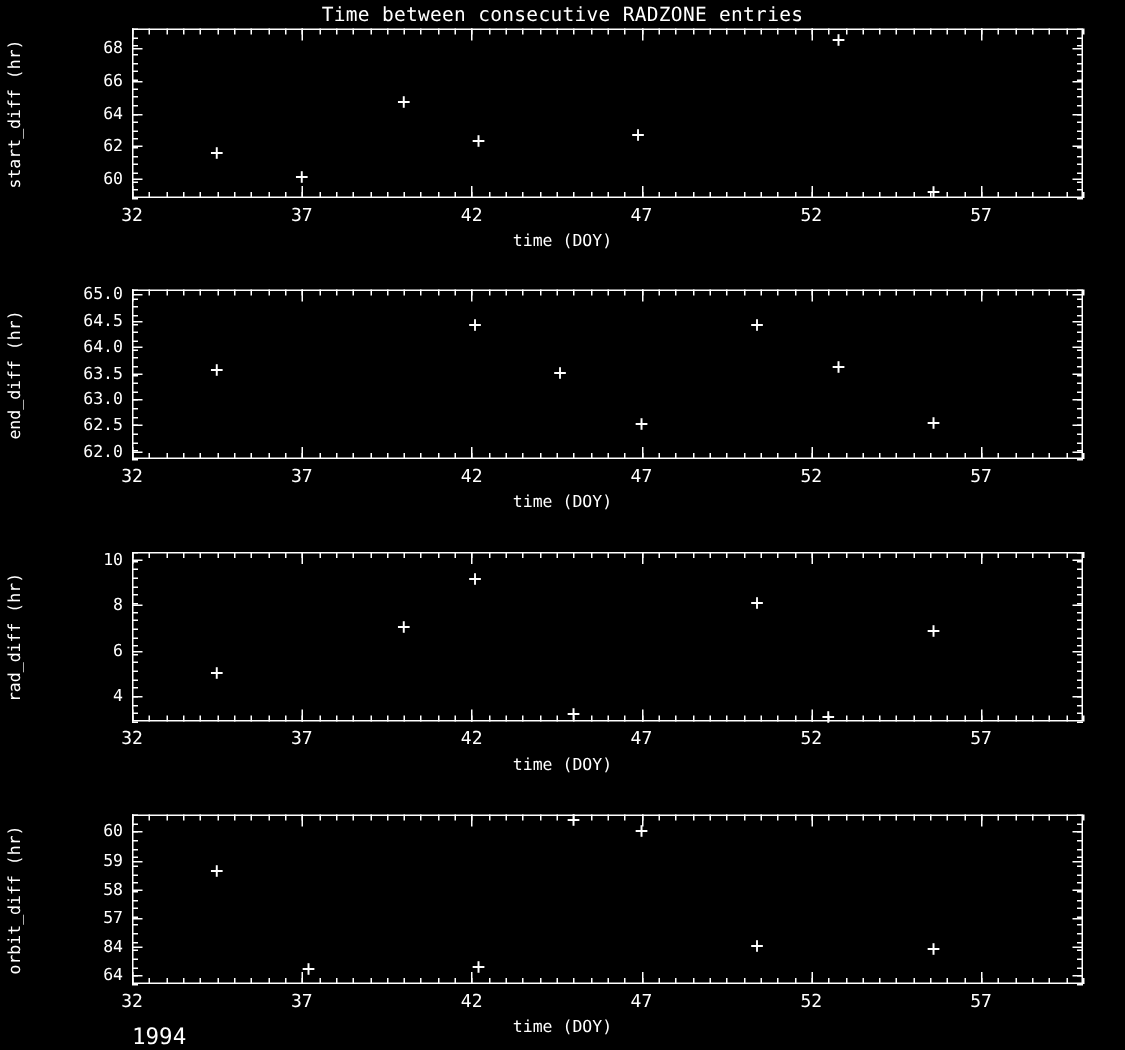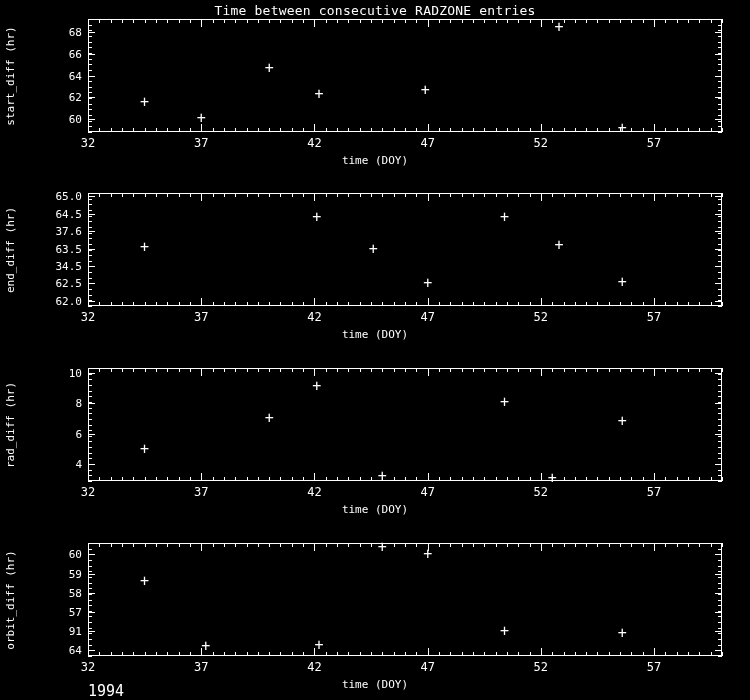--- a/index.html
+++ b/index.html
@@ -429,27 +429,27 @@
         <div class="tick" style="left: 654.071px; top: 193px; width: 1px; height: 8px;"></div>
         <div class="tick-label-x" style="left: 654.071px; top: 310px;">57</div>
         <div class="tick" style="left: 88px; top: 300.785px; width: 7px; height: 1px;"></div>
         <div class="tick" style="left: 715px; top: 300.785px; width: 7px; height: 1px;"></div>
         <div class="tick-label-y" style="left: 38px; width: 44px; top: 300.785px;">62.0</div>
         <div class="tick" style="left: 88px; top: 283.4px; width: 7px; height: 1px;"></div>
         <div class="tick" style="left: 715px; top: 283.4px; width: 7px; height: 1px;"></div>
         <div class="tick-label-y" style="left: 38px; width: 44px; top: 283.4px;">62.5</div>
         <div class="tick" style="left: 88px; top: 266.015px; width: 7px; height: 1px;"></div>
         <div class="tick" style="left: 715px; top: 266.015px; width: 7px; height: 1px;"></div>
-        <div class="tick-label-y" style="left: 38px; width: 44px; top: 266.015px;">34.5</div>
+        <div class="tick-label-y" style="left: 38px; width: 44px; top: 266.015px;">63.0</div>
         <div class="tick" style="left: 88px; top: 248.631px; width: 7px; height: 1px;"></div>
         <div class="tick" style="left: 715px; top: 248.631px; width: 7px; height: 1px;"></div>
         <div class="tick-label-y" style="left: 38px; width: 44px; top: 248.631px;">63.5</div>
         <div class="tick" style="left: 88px; top: 231.246px; width: 7px; height: 1px;"></div>
         <div class="tick" style="left: 715px; top: 231.246px; width: 7px; height: 1px;"></div>
-        <div class="tick-label-y" style="left: 38px; width: 44px; top: 231.246px;">37.6</div>
+        <div class="tick-label-y" style="left: 38px; width: 44px; top: 231.246px;">64.0</div>
         <div class="tick" style="left: 88px; top: 213.862px; width: 7px; height: 1px;"></div>
         <div class="tick" style="left: 715px; top: 213.862px; width: 7px; height: 1px;"></div>
         <div class="tick-label-y" style="left: 38px; width: 44px; top: 213.862px;">64.5</div>
         <div class="tick" style="left: 88px; top: 196.477px; width: 7px; height: 1px;"></div>
         <div class="tick" style="left: 715px; top: 196.477px; width: 7px; height: 1px;"></div>
         <div class="tick-label-y" style="left: 38px; width: 44px; top: 196.477px;">65.0</div>
         <div class="tick" style="left: 88px; top: 193px; width: 4px; height: 1px;"></div>
         <div class="tick" style="left: 718px; top: 193px; width: 4px; height: 1px;"></div>
         <div class="tick" style="left: 88px; top: 198.65px; width: 4px; height: 1px;"></div>
         <div class="tick" style="left: 718px; top: 198.65px; width: 4px; height: 1px;"></div>
@@ -831,21 +831,21 @@
         <div class="tick" style="left: 540.857px; top: 543px; width: 1px; height: 8px;"></div>
         <div class="tick-label-x" style="left: 540.857px; top: 660px;">52</div>
         <div class="tick" style="left: 654.071px; top: 648px; width: 1px; height: 8px;"></div>
         <div class="tick" style="left: 654.071px; top: 543px; width: 1px; height: 8px;"></div>
         <div class="tick-label-x" style="left: 654.071px; top: 660px;">57</div>
         <div class="tick" style="left: 88px; top: 650.254px; width: 7px; height: 1px;"></div>
         <div class="tick" style="left: 715px; top: 650.254px; width: 7px; height: 1px;"></div>
         <div class="tick-label-y" style="left: 38px; width: 44px; top: 650.254px;">64</div>
         <div class="tick" style="left: 88px; top: 631.102px; width: 7px; height: 1px;"></div>
         <div class="tick" style="left: 715px; top: 631.102px; width: 7px; height: 1px;"></div>
-        <div class="tick-label-y" style="left: 38px; width: 44px; top: 631.102px;">91</div>
+        <div class="tick-label-y" style="left: 38px; width: 44px; top: 631.102px;">84</div>
         <div class="tick" style="left: 88px; top: 611.949px; width: 7px; height: 1px;"></div>
         <div class="tick" style="left: 715px; top: 611.949px; width: 7px; height: 1px;"></div>
         <div class="tick-label-y" style="left: 38px; width: 44px; top: 611.949px;">57</div>
         <div class="tick" style="left: 88px; top: 592.797px; width: 7px; height: 1px;"></div>
         <div class="tick" style="left: 715px; top: 592.797px; width: 7px; height: 1px;"></div>
         <div class="tick-label-y" style="left: 38px; width: 44px; top: 592.797px;">58</div>
         <div class="tick" style="left: 88px; top: 573.644px; width: 7px; height: 1px;"></div>
         <div class="tick" style="left: 715px; top: 573.644px; width: 7px; height: 1px;"></div>
         <div class="tick-label-y" style="left: 38px; width: 44px; top: 573.644px;">59</div>
         <div class="tick" style="left: 88px; top: 554.492px; width: 7px; height: 1px;"></div>

